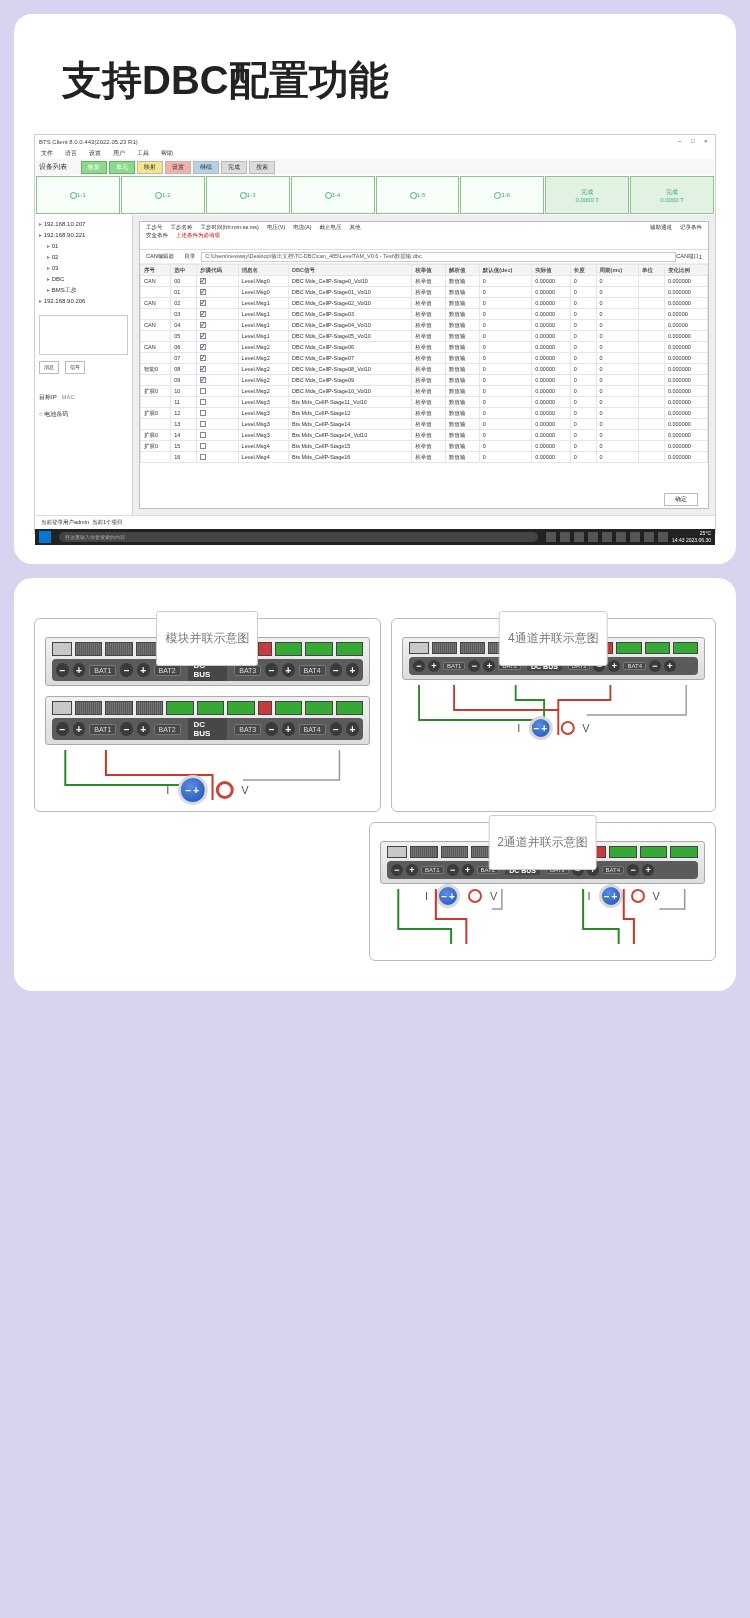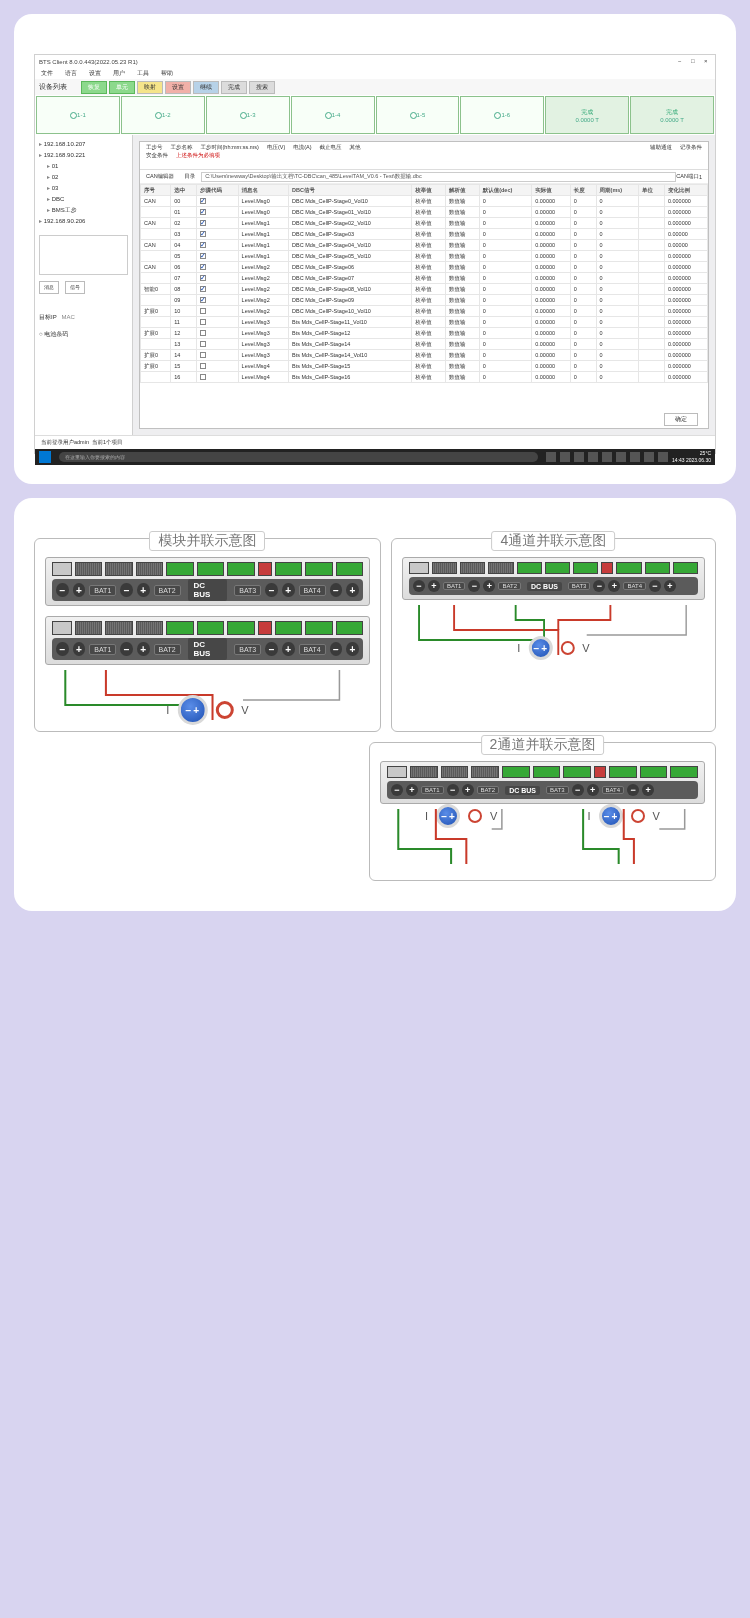--- a/index.html
+++ b/index.html
@@ -129,21 +129,21 @@
   .taskbar .clk { margin-left:auto; color:#fff; font-size:5px; text-align:right; line-height:7px; }
 
   
   .diagram-wrap { margin: 0 -28px -10px -28px; }
   .drow { display:flex; gap:10px; margin-bottom:10px; }
   .dpanel {
     flex:1; border:1px solid #bbb; border-radius:6px; background:#fff; padding:8px 10px 6px 10px; position:relative;
   }
   .dpanel-title {
     position:absolute; top:-8px; left:50%; transform:translateX(-50%);
-    background:#fff; padding:0 8px; color:#777; font-size:14px; border:1px solid #ccc; border-radius:3px;
+    background:#fff; padding:18px 8px; color:#777; font-size:12px; border:1px solid #ccc; border-radius:3px;
   }
   .rack {
     background: linear-gradient(#f1f1f1,#dcdcdc);
     border:1px solid #aaa; border-radius:3px;
     padding:4px 6px;
     margin-top:10px;
   }
   .modrow { display:flex; gap:3px; align-items:center; height:14px; margin-bottom:3px; }
   .mod {
     flex:1; height:100%;
@@ -191,20 +191,21 @@
   .small .probe .disk { width:24px; height:24px; }
   .small .probe .ring { width:14px; height:14px; border-width:2px; }
 
   .two-probes { display:flex; justify-content:space-around; }
   .two-probes .probe { position:static; transform:none; }
 </style>
 </head>
 <body>
 
 <section class="card">
+  <h2 class="title">支持DBC配置功能</h2>
 
   <div class="win">
     <div class="win-titlebar">
       <span>BTS Client 8.0.0.443(2022.05.23 R1)</span>
       <div class="win-close">
         <span>−</span>
         <span>□</span>
         <span>×</span>
       </div>
     </div>

